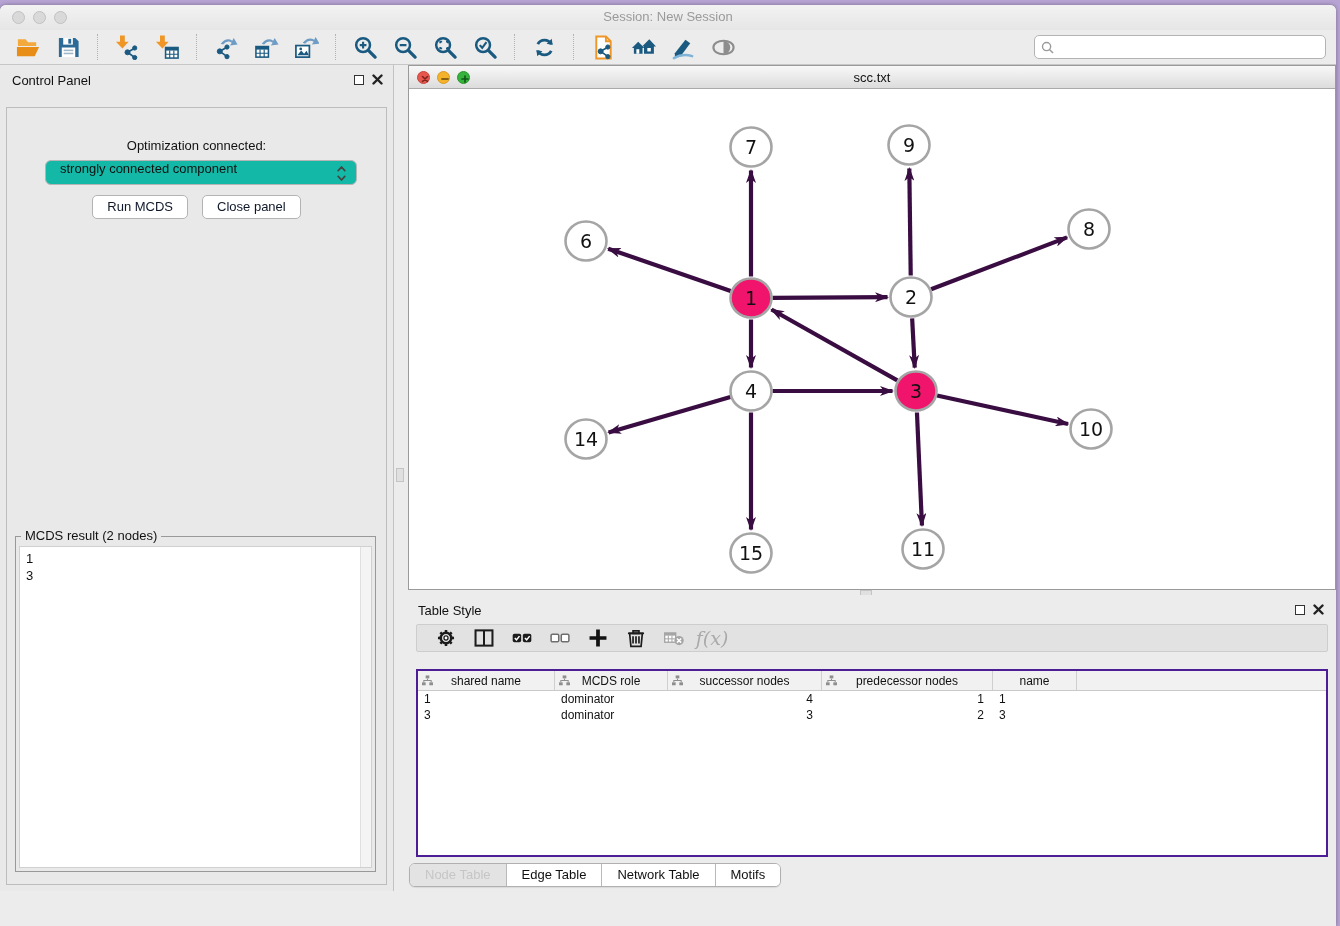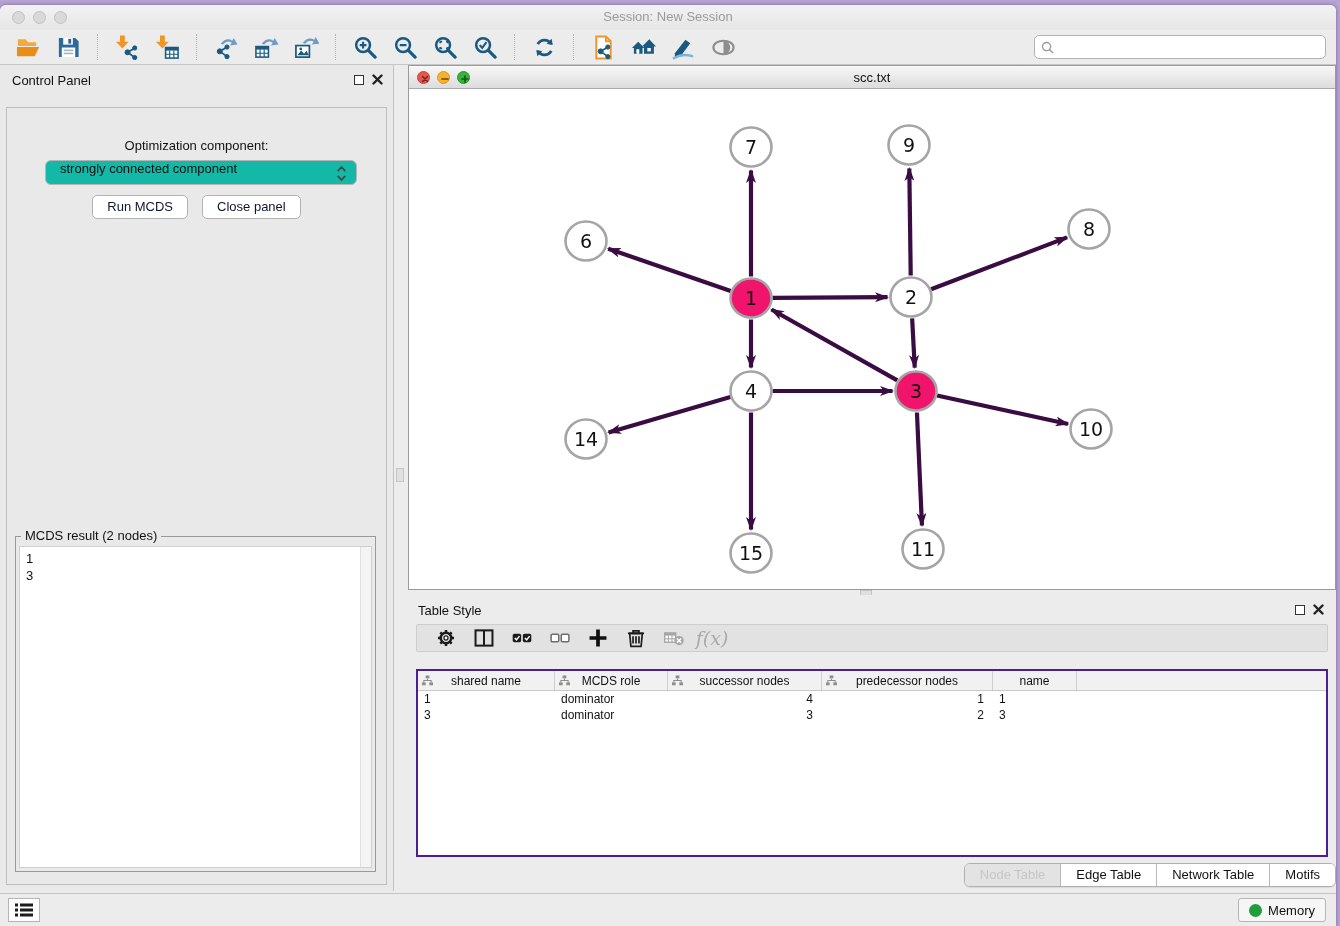--- a/index.html
+++ b/index.html
@@ -99,21 +99,21 @@
   .fx { font-family:"DejaVu Serif", serif; font-style:italic; font-size:19px; color:#a9a9a9; }
   .tp-table { position:absolute; left:8px; right:8px; top:74px; height:188px;
     background:#fff; border:2px solid #4c1d95; overflow:hidden; }
   .thead { display:flex; height:20px; background:#f1f1f1; border-bottom:1px solid #c9c9c9; }
   .th { display:flex; align-items:center; justify-content:center; gap:4px;
     font-size:12px; color:#111; border-right:1px solid #cfcfcf; position:relative; }
   .th .sort-ic { position:absolute; left:4px; top:4px; }
   .trow { display:flex; height:16px; }
   .td { font-size:12px; color:#111; padding:1px 6px 0; overflow:hidden; white-space:nowrap; }
   .td.right { text-align:right; padding-right:9px; }
-  .tp-tabs { position:absolute; left:1px; right:0; top:268px; text-align:right; }
+  .tp-tabs { position:absolute; left:1px; right:0; top:268px; text-align:left; }
   
   .statusbar { position:absolute; left:0; right:0; top:888px; height:33px;
     background:#ececec; border-top:1px solid #c3c3c3; }
   .list-btn { position:absolute; left:8px; top:4px; width:32px; height:24px; background:#fff;
     border:1px solid #b5b5b5; display:flex; align-items:center; justify-content:center; }
   .mem-btn { position:absolute; right:10px; top:4px; height:24px; background:#f6f6f6;
     border:1px solid #b5b5b5; border-radius:3px; display:flex; align-items:center;
     gap:6px; padding:0 10px; font-size:13px; color:#111; }
   .mem-dot { width:13px; height:13px; border-radius:50%; background:#1e9e3c; display:inline-block; }
 </style>
@@ -301,21 +301,21 @@
 
   <div class="control-panel">
     <div class="cp-title">Control Panel</div>
     <div class="panel-head-btns cp-btns">
       <span class="float-icon"></span>
       <svg class="close-x" viewBox="0 0 11 11">
           <path d="M1.5 1.5 L9.5 9.5 M9.5 1.5 L1.5 9.5" stroke="#222" stroke-width="2.4" stroke-linecap="round"></path>
         </svg>
     </div>
     <div class="cp-pane">
-      <div class="opt-label">Optimization component:</div>
+      <div class="opt-label">Optimization connected:</div>
       <div class="opt-select">
         <span>strongly connected component</span>
         <svg class="chevrons" width="9" height="17" viewBox="0 0 9 17">
             <path d="M1.2 5.6 L4.5 2 L7.8 5.6" fill="none" stroke="#444" stroke-width="1.7" stroke-linecap="round" stroke-linejoin="round"></path>
             <path d="M1.2 11.4 L4.5 15 L7.8 11.4" fill="none" stroke="#444" stroke-width="1.7" stroke-linecap="round" stroke-linejoin="round"></path>
           </svg>
       </div>
       <div class="cp-buttons">
         <button class="mac-btn">Run MCDS</button>
         <button class="mac-btn">Close panel</button>
@@ -571,32 +571,14 @@
         </div>
     </div>
     <div class="tp-tabs"><span id="tp-tabs" class="segmented">
           <span class="segment active">Node Table</span>
           <span class="segment">Edge Table</span>
           <span class="segment">Network Table</span>
           <span class="segment">Motifs</span>
         </span></div>
   </div>
 
-  <div class="statusbar">
-    <span class="list-btn">
-      <svg width="18" height="14" viewBox="0 0 18 14">
-          <g fill="#1c1c1c">
-            <rect x="0" y="0.5" width="3" height="3"></rect>
-            <rect x="5" y="0.5" width="13" height="3"></rect>
-            <rect x="0" y="5.5" width="3" height="3"></rect>
-            <rect x="5" y="5.5" width="13" height="3"></rect>
-            <rect x="0" y="10.5" width="3" height="3"></rect>
-            <rect x="5" y="10.5" width="13" height="3"></rect>
-          </g>
-        </svg>
-    </span>
-    <span class="mem-btn">
-      <span class="mem-dot"></span>
-      <span>Memory</span>
-    </span>
-  </div>
 
 </div>
 
 </body></html>

